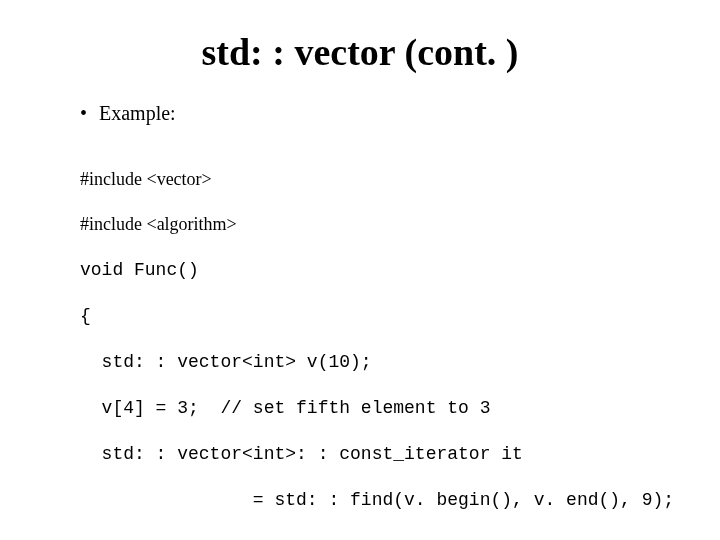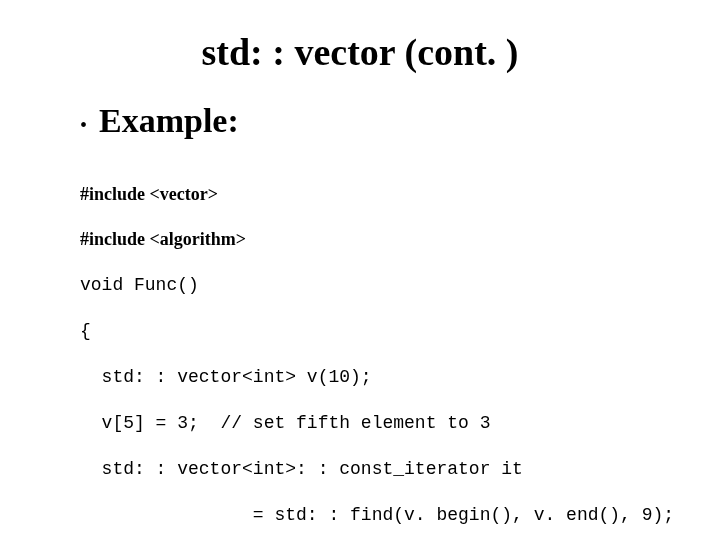--- a/index.html
+++ b/index.html
@@ -1,23 +1,23 @@
 <!DOCTYPE html>
 <html><head>
 <meta charset="utf-8">
 <style>
   * { margin: 0; padding: 0; box-sizing: border-box; }
   html, body { width: 720px; height: 540px; background: #fff; font-family: "Times New Roman", Times, serif; color: #000; }
   .slide { width: 720px; height: 540px; position: relative; padding: 30px 40px 8px 40px; }
   .title { font-size: 38px; font-weight: bold; text-align: center; margin-bottom: 28px; }
   .bullet-row { display: flex; align-items: baseline; margin-left: 40px; margin-bottom: 20px; }
   .bullet-dot { font-size: 20px; margin-right: 12px; line-height: 1; }
-  .bullet-text { font-size: 34px; font-weight: bold; }
+  .bullet-text { font-size: 20px; font-weight: normal; }
   .code-block { margin-left: 40px; font-size: 18px; line-height: 1.25; white-space: pre; }
-  .code-bold { font-family: "Times New Roman", Times, serif; font-weight: bold; }
+  .code-bold { font-family: "Times New Roman", Times, serif; font-weight: normal; }
   .code-mono { font-family: "Courier New", Courier, monospace; font-weight: normal; }
 </style>
 </head>
 <body>
 
 <div class="slide">
 
   <div class="title">std: : vector (cont. )</div>
 
   <div class="bullet-row">
@@ -29,21 +29,21 @@
 <span class="code-bold">#include &lt;vector&gt;</span>
 
 <span class="code-bold">#include &lt;algorithm&gt;</span>
 
 <span class="code-mono">void Func()</span>
 
 <span class="code-mono">{</span>
 
 <span class="code-mono">  std: : vector&lt;int&gt; v(10);</span>
 
-<span class="code-mono">  v[5] = 3;  // set fifth element to 3</span>
+<span class="code-mono">  v[4] = 3;  // set fifth element to 3</span>
 
 <span class="code-mono">  std: : vector&lt;int&gt;: : const_iterator it</span>
 
 <span class="code-mono">                = std: : find(v. begin(), v. end(), 9);</span>
 
 
 
 
 
 

